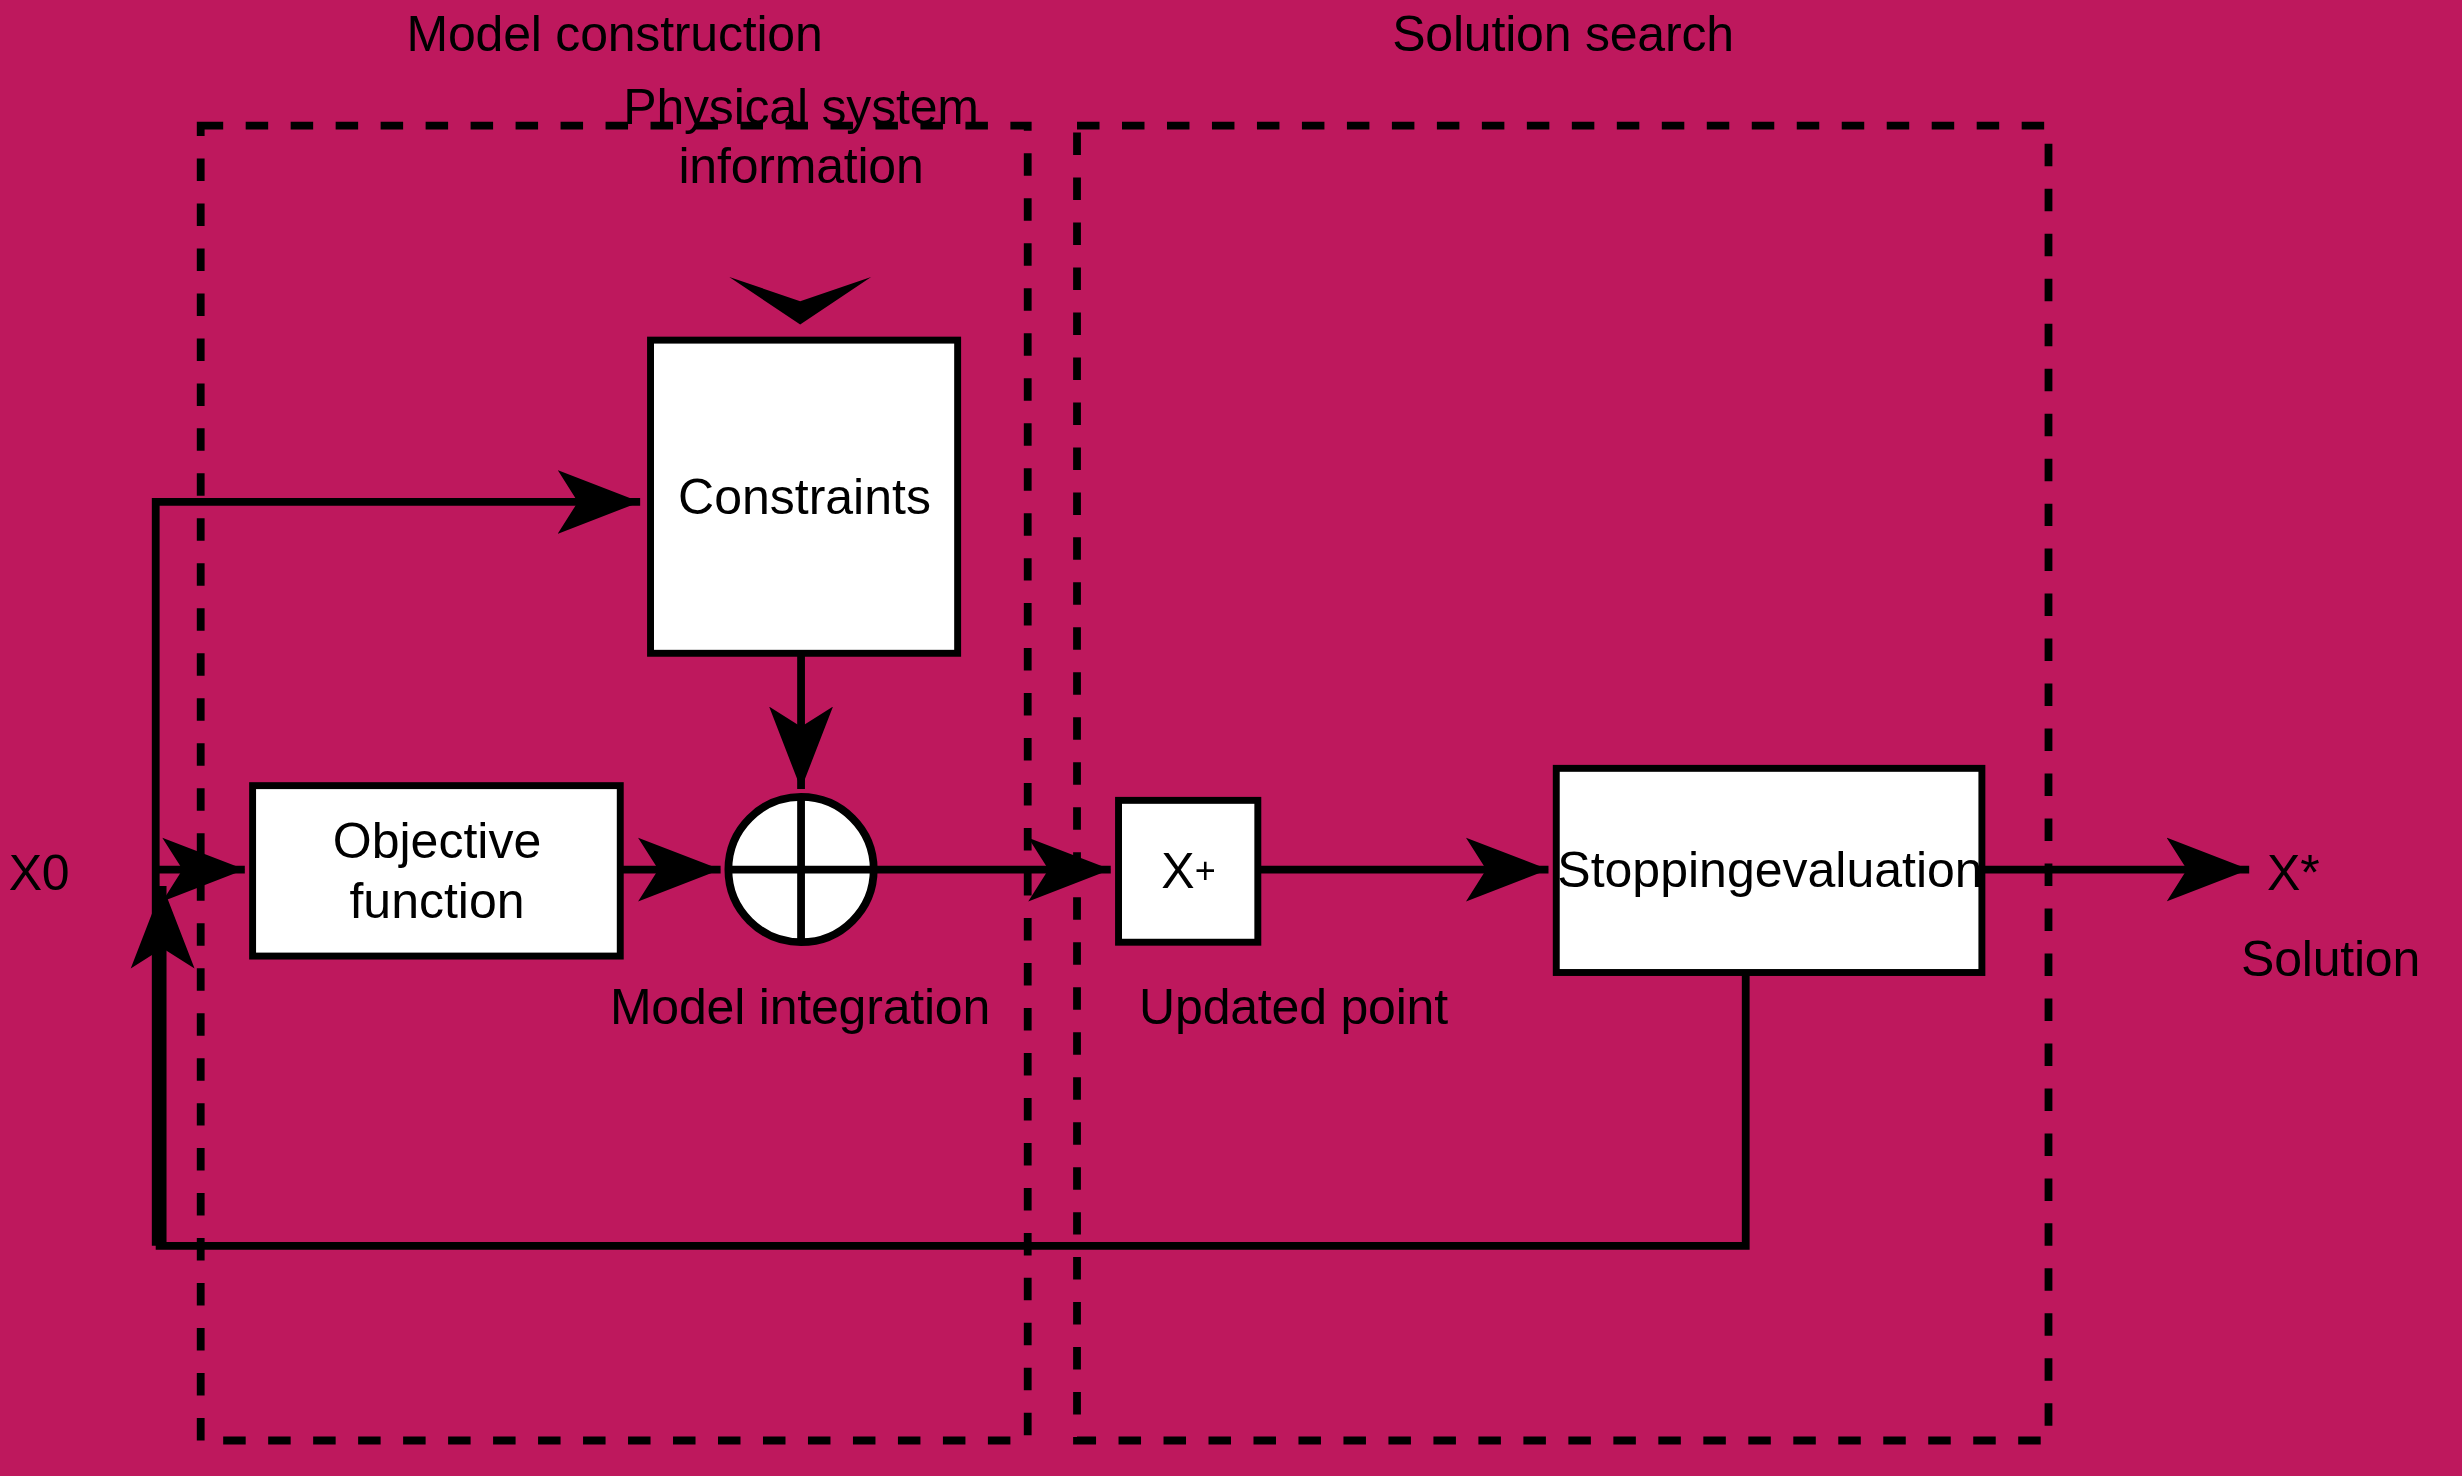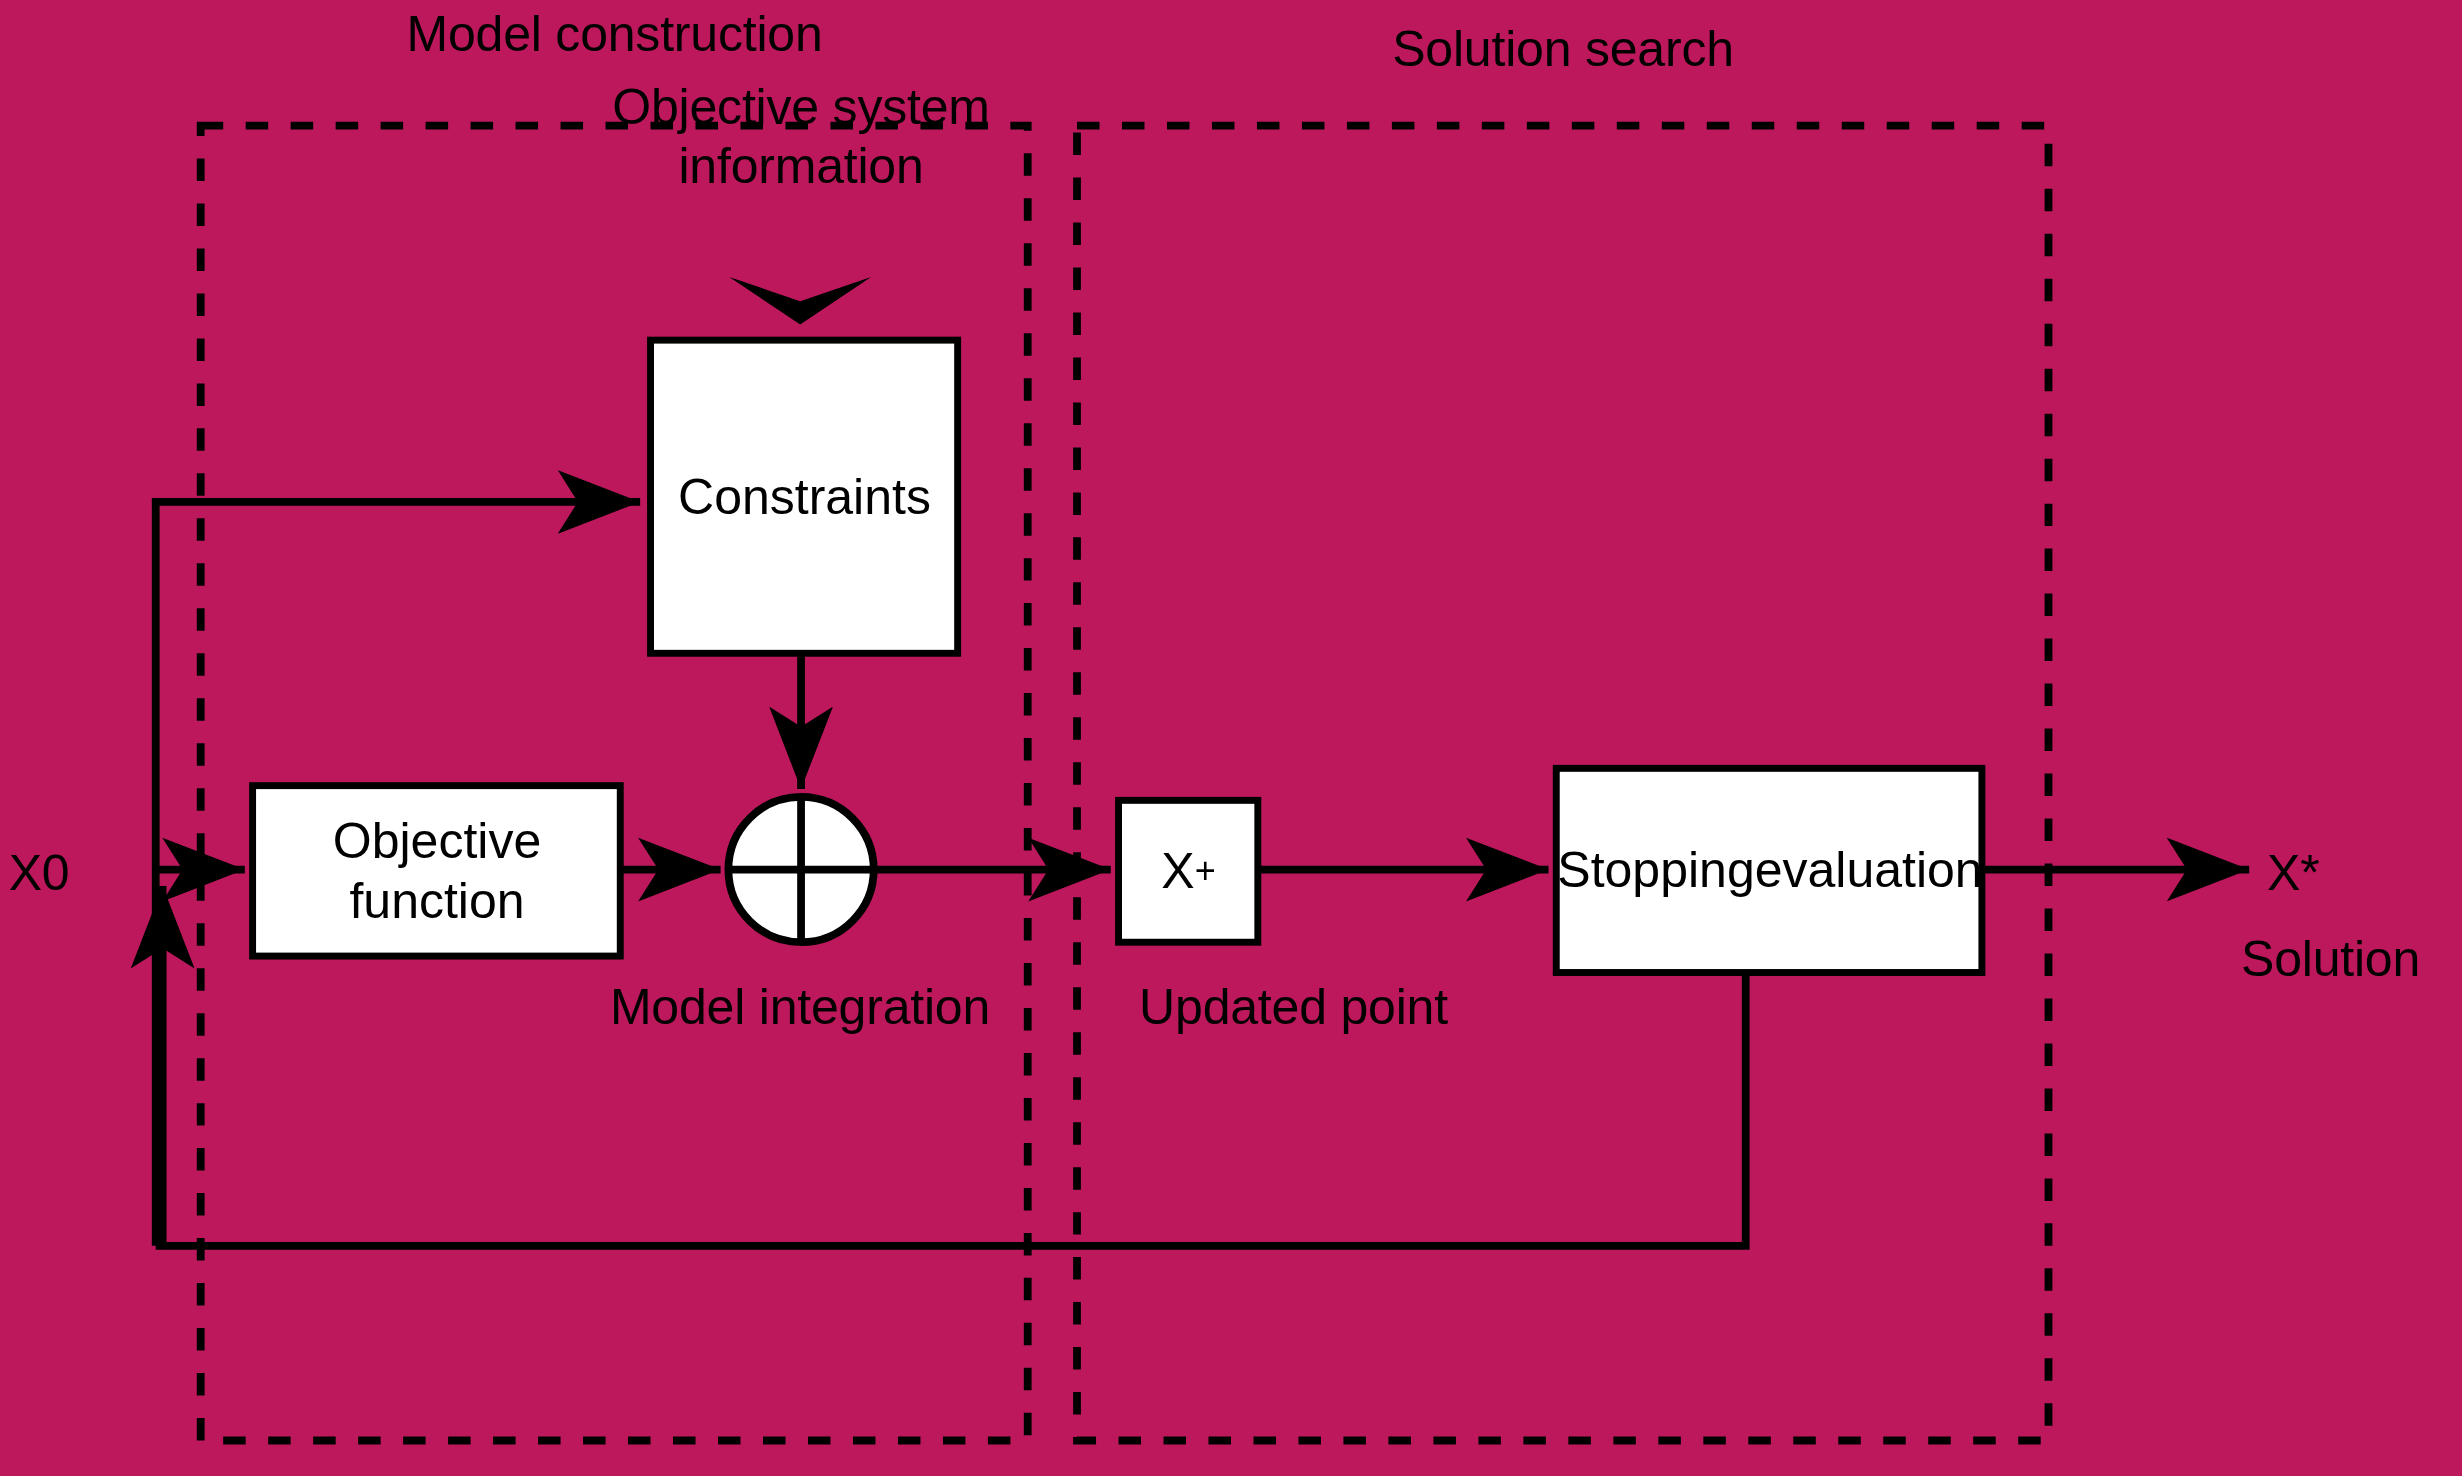--- a/index.html
+++ b/index.html
@@ -89,24 +89,24 @@
 
     <line x1="1010" y1="1005" x2="1284" y2="1005" stroke="#000000" stroke-width="9" marker-end="url(#arrowhead)"></line>
 
     <line x1="1454" y1="1005" x2="1790" y2="1005" stroke="#000000" stroke-width="9" marker-end="url(#arrowhead)"></line>
 
     <line x1="2291" y1="1005" x2="2600" y2="1005" stroke="#000000" stroke-width="9" marker-end="url(#arrowhead)"></line>
   </svg>
 
   <div class="lbl" style="left:201px; top:5.2px; width:827px;">Model construction</div>
 
-  <div class="lbl" style="left:1077px; top:5.2px; width:972px;margin-top:15px;">Solution search</div>
+  <div class="lbl" style="left:1077px; top:5.2px; width:972px;">Solution search</div>
 
   <div style="position:absolute; left:485px; top:78px; width:632px; text-align:center;">
-    <div class="lbl" style="position:static;">Objective system</div>
+    <div class="lbl" style="position:static;">Physical system</div>
     <div class="lbl" style="position:static;">information</div>
   </div>
 
   <div class="box-label" style="left:651px; top:340px; width:307px; height:313px;text-align:right;">Constraints</div>
 
   <div class="box-label" style="left:253px; top:786px; width:368px; height:170px; flex-direction:column;">
     <span>Objective</span>
     <span>function</span>
   </div>
 

